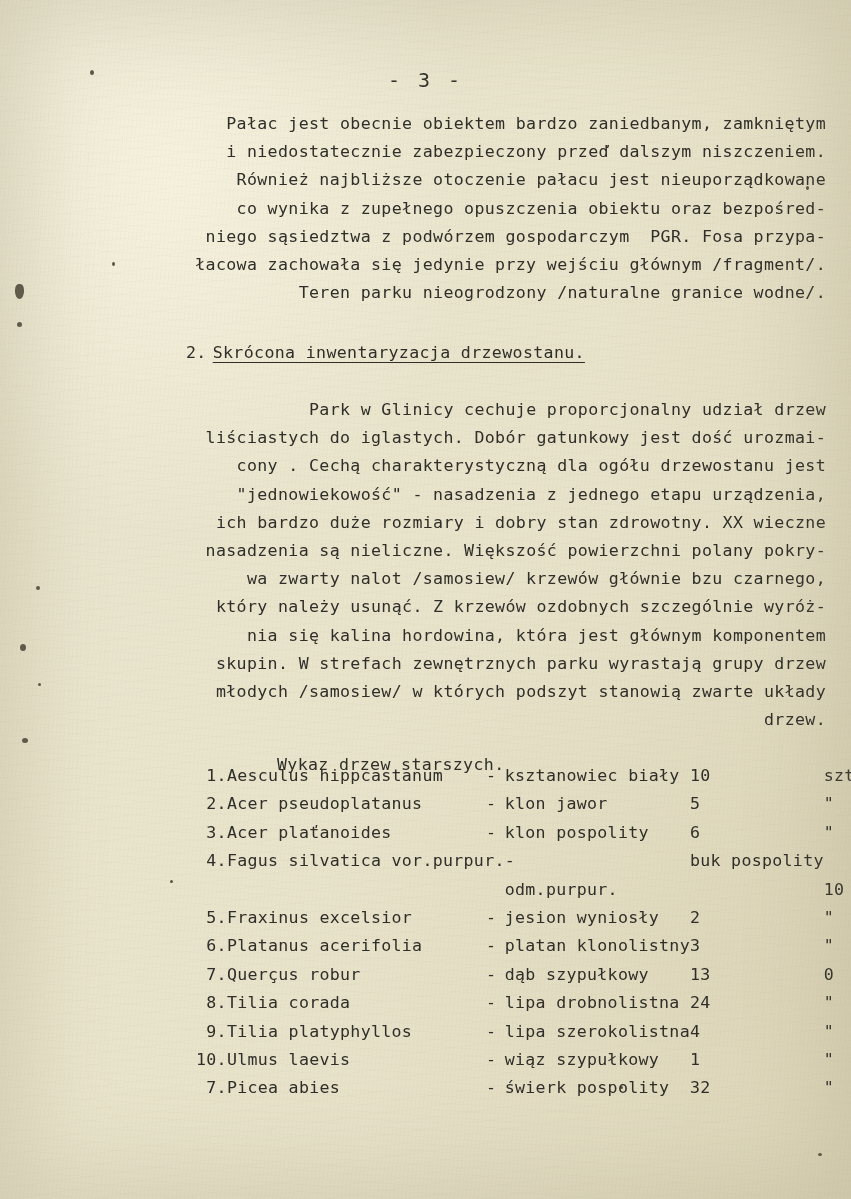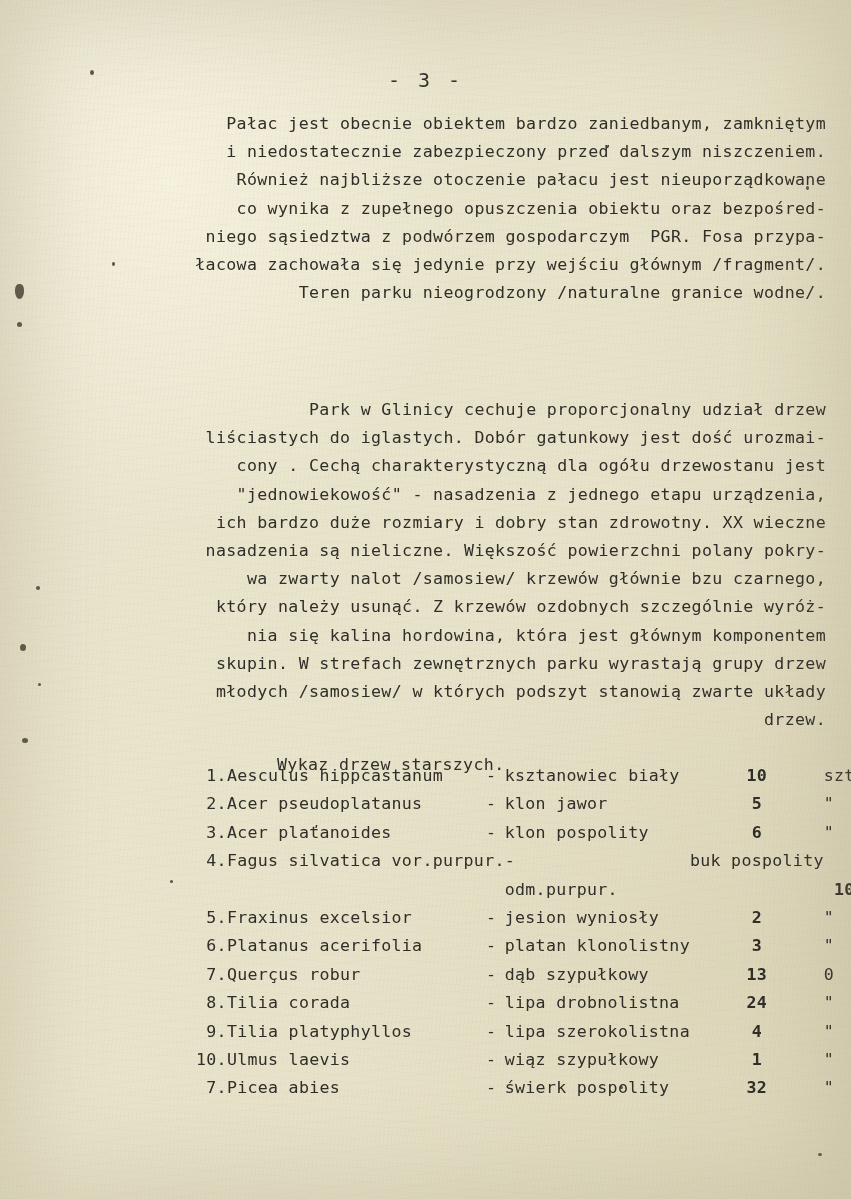--- a/index.html
+++ b/index.html
@@ -129,21 +129,21 @@
   .tree-list td {
     padding: 0;
     height: 28.4px;
     vertical-align: top;
     white-space: pre;
   }
   .c-idx   { width: 38px;  text-align: right; padding-right: 7px; }
   .c-latin { width: 248px; }
   .c-dash  { width: 18px; }
   .c-common{ width: 222px; }
-  .c-qty   { width: 38px;  text-align: center; padding-right: 8px; font-weight: bold; }
+  .c-qty   { width: 38px;  text-align: left; padding-right: 8px; }
   .c-unit  { width: 44px;  text-align: left; }
 
   
   .row-wide .c-latin-wide { width: 266px; }
   .sub-line { height: 28.4px; }
   .sub-common { padding-left: 112px; }
 </style>
 </head>
 <body>
 
@@ -170,20 +170,23 @@
     <div class="page-number">- 3 -</div>
 
     <div class="block para-1">Pałac jest obecnie obiektem bardzo zaniedbanym, zamkniętym
 i niedostatecznie zabezpieczony przeď dalszym niszczeniem.
 Również najbliższe otoczenie pałacu jest nieuporządkowane
 co wynika z zupełnego opuszczenia obiektu oraz bezpośred-
 niego sąsiedztwa z podwórzem gospodarczym  PGR. Fosa przypa-
 łacowa zachowała się jedynie przy wejściu głównym /fragment/.
 Teren parku nieogrodzony /naturalne granice wodne/.</div>
 
+    <div class="heading">
+      <span class="num">2.</span><span class="ul">Skrócona inwentaryzacja drzewostanu.</span>
+    </div>
 
     <div class="block para-2">        Park w Glinicy cechuje proporcjonalny udział drzew
 liściastych do iglastych. Dobór gatunkowy jest dość urozmai-
 cony . Cechą charakterystyczną dla ogółu drzewostanu jest
 "jednowiekowość" - nasadzenia z jednego etapu urządzenia,
 ich bardzo duże rozmiary i dobry stan zdrowotny. XX wieczne
 nasadzenia są nieliczne. Większość powierzchni polany pokry-
 wa zwarty nalot /samosiew/ krzewów głównie bzu czarnego,
 który należy usunąć. Z krzewów ozdobnych szczególnie wyróż-
 nia się kalina hordowina, która jest głównym komponentem

